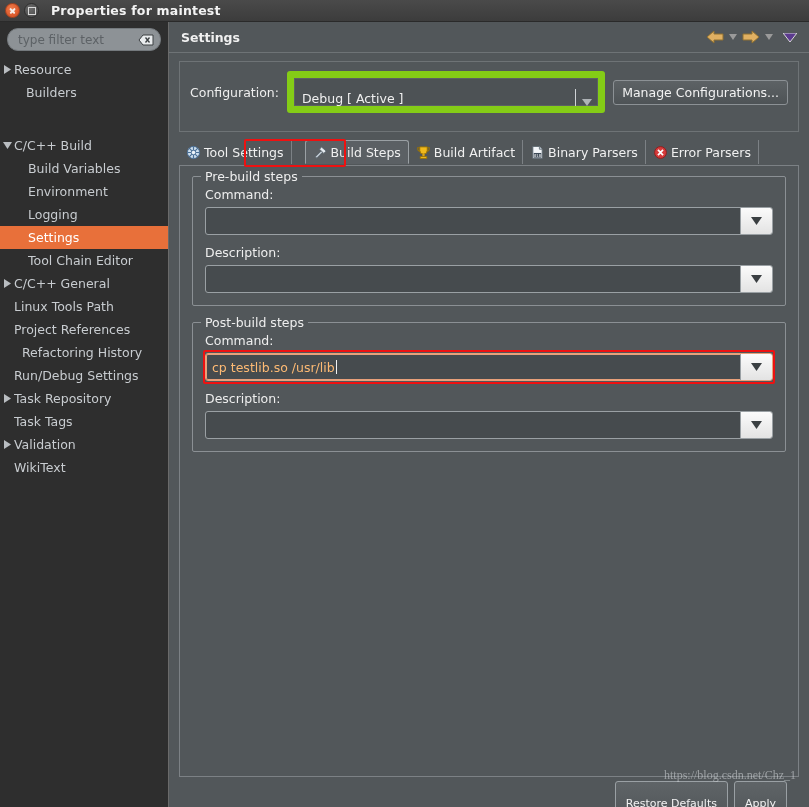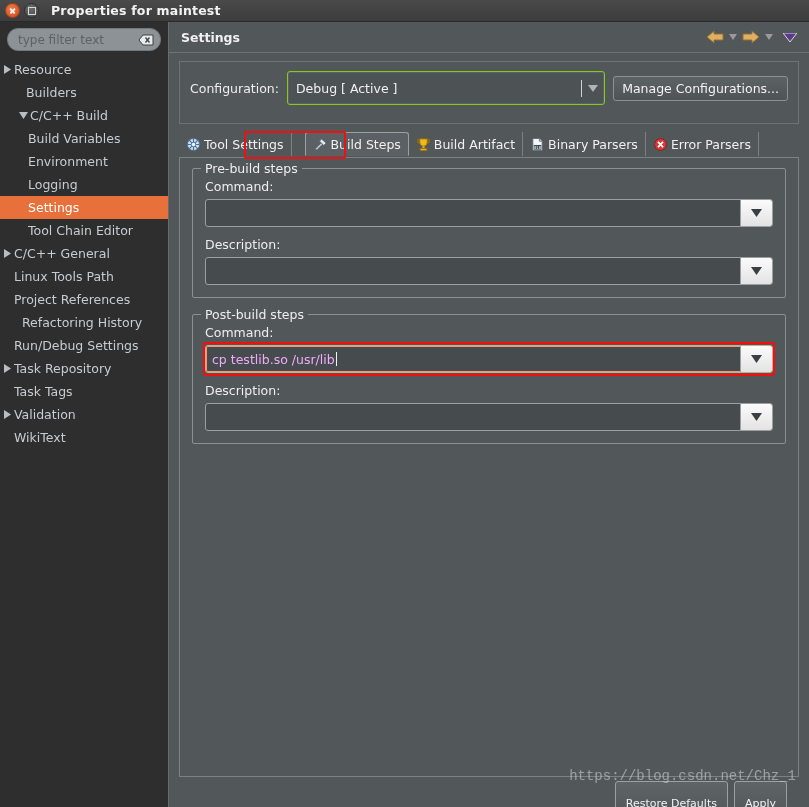--- a/index.html
+++ b/index.html
@@ -120,25 +120,25 @@
   }
 
   
   .config-bar {
     border: 1px solid #6e7376;
     padding: 9px 10px 18px 10px;
     display: flex; align-items: center; gap: 8px;
   }
   .config-label { color: #eeeeee; font-size: 12.5px; white-space: nowrap; }
   .combo {
-    flex: 1; height: 34px; min-width: 0;
+    flex: 1; height: 42px; min-width: 0;
     background: #4d5255;
-    border: 1px solid #84cc16;
+    border: 7px solid #84cc16;
     border-radius: 3px;
-    display: flex; align-items: center;
+    display: flex; align-items: flex-end;
     box-shadow: inset 0 0 0 1px #5b6063;
   }
   .combo-val {
     flex: 1; color: #f0f0f0; font-size: 12.5px;
     padding: 0 8px; white-space: nowrap; overflow: hidden;
   }
   .combo-sep { width: 1px; height: 17px; background: #cfd3d6; }
   .combo-arrow {
     width: 22px; display: flex; align-items: center; justify-content: center;
   }
@@ -209,21 +209,21 @@
 
   .editcombo {
     height: 28px; display: flex; align-items: stretch;
     background: #464b4e;
     border: 1px solid #9aa0a4; border-radius: 3px;
     position: relative;
   }
   .editcombo .text {
     flex: 1; min-width: 0;
     display: flex; align-items: center;
-    padding: 0 6px; color: #f0abfc; font-size: 12.5px;
+    padding: 0 6px; color: #fdba74; font-size: 12.5px;
     white-space: nowrap; overflow: hidden;
   }
   .editcombo .drop {
     width: 32px; flex: none;
     background: linear-gradient(180deg, #fbfbfb, #e3e3e3);
     border-left: 1px solid #9aa0a4;
     display: flex; align-items: center; justify-content: center;
     border-radius: 0 2px 2px 0;
   }
   .editcombo.focused {
@@ -254,24 +254,24 @@
     height: 44px; padding: 0 10px;
     background: linear-gradient(180deg, #5f6467, #4f5457);
     border: 1px solid #9aa0a4; border-radius: 3px;
     color: #f2f2f2; font-size: 11px;
     display: flex; align-items: center; white-space: nowrap;
   }
   .watermark {
     position: absolute;
     right: 3px; top: -9px;
     color: rgba(215,219,222,0.55);
-    font-size: 14px;
+    font-size: 12px;
     white-space: nowrap;
     pointer-events: none;
-    font-family: Liberation Mono, monospace;
+    font-family: Liberation Serif, serif;
   }
 </style>
 </head>
 <body>
 
 <div id="app">
 
   <div class="titlebar">
     <div class="win-btn win-close"></div>
     <div class="win-btn win-max"></div>
@@ -298,21 +298,21 @@
               <svg width="7" height="9" viewBox="0 0 7 9">
                 <path d="M0 0 L7 4.5 L0 9 Z" fill="#b9bdc1"></path>
               </svg>
             </span>
             <span class="tree-label">Resource</span>
           </div>
           <div class="tree-row" style="padding-left: 12px;">
             <span class="twisty"></span>
             <span class="tree-label">Builders</span>
           </div>
-          <div class="tree-row" style="padding-left: 16px;">
+          <div class="tree-row" style="padding-left: 0px; margin-top: 30px;">
             <span class="twisty">
               <svg width="9" height="7" viewBox="0 0 9 7">
                 <path d="M0 0 L9 0 L4.5 7 Z" fill="#b9bdc1"></path>
               </svg>
             </span>
             <span class="tree-label">C/C++ Build</span>
           </div>
           <div class="tree-row" style="padding-left: 14px;">
             <span class="twisty"></span>
             <span class="tree-label">Build Variables</span>

